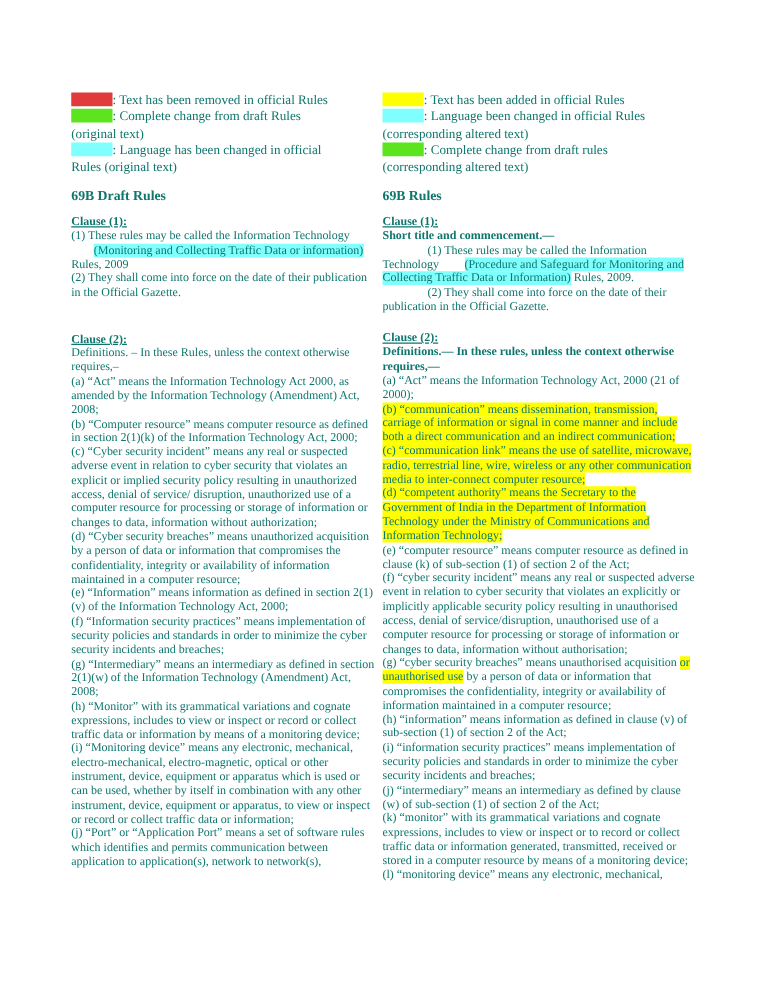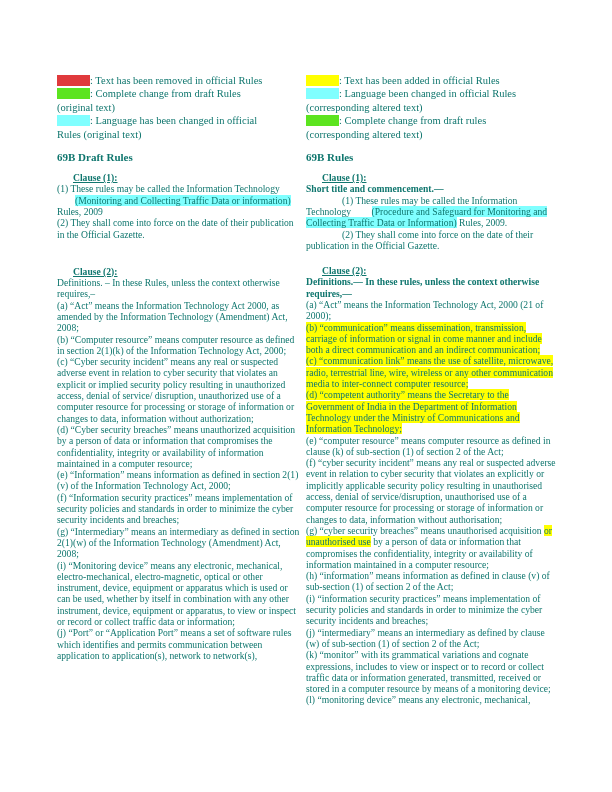--- a/index.html
+++ b/index.html
@@ -11,21 +11,21 @@
   
   .legend{font-size:10.5px;line-height:13.4px;}
   .legend p{margin:0;}
   .col-left .legend p{max-width:216px;}
   .col-right .legend p{max-width:242px;}
   .swatch{display:inline-block;width:33px;height:11px;vertical-align:-2px;}
   
   .col-header{font-size:11px;font-weight:bold;margin:10px 0 8px 0;line-height:13px;}
   
   .blocks p{margin:0;}
-  .blocks p.heading{font-weight:bold;text-decoration:underline;margin-left:16px;}
+  .blocks p.heading{font-weight:bold;text-decoration:underline;}
   .col-left .blocks p.heading{margin-top:26px;}
   .col-right .blocks p.heading{margin-top:14px;}
   .blocks p.heading:first-child{margin-top:0;}
   .blocks p.bold{font-weight:bold;}
   .blocks p.indent{text-indent:36px;}
   .hl-cyan{background:#80ffff;margin-left:18px;}
   .hl-yellow{background:#ffff00;}
 </style>
 </head>
 <body>
@@ -46,20 +46,21 @@
           <p class="para"><span>(2) They shall come into force on the date of their publication in the Official Gazette.</span></p>
           <p class="heading"><span>Clause (2):</span></p>
           <p class="para"><span>Definitions. – In these Rules, unless the context otherwise requires,–</span></p>
           <p class="para"><span>(a) “Act” means the Information Technology Act 2000, as amended by the Information Technology (Amendment) Act, 2008;</span></p>
           <p class="para"><span>(b) “Computer resource” means computer resource as defined in section 2(1)(k) of the Information Technology Act, 2000;</span></p>
           <p class="para"><span>(c) “Cyber security incident” means any real or suspected adverse event in relation to cyber security that violates an explicit or implied security policy resulting in unauthorized access, denial of service/ disruption, unauthorized use of a computer resource for processing or storage of information or changes to data, information without authorization;</span></p>
           <p class="para"><span>(d) “Cyber security breaches” means unauthorized acquisition by a person of data or information that compromises the confidentiality, integrity or availability of information maintained in a computer resource;</span></p>
           <p class="para"><span>(e) “Information” means information as defined in section 2(1)(v) of the Information Technology Act, 2000;</span></p>
           <p class="para"><span>(f) “Information security practices” means implementation of security policies and standards in order to minimize the cyber security incidents and breaches;</span></p>
           <p class="para"><span>(g) “Intermediary” means an intermediary as defined in section 2(1)(w) of the Information Technology (Amendment) Act, 2008;</span></p>
+          <p class="para"><span>(h) “Monitor” with its grammatical variations and cognate expressions, includes to view or inspect or record or collect traffic data or information by means of a monitoring device;</span></p>
           <p class="para"><span>(i) “Monitoring device” means any electronic, mechanical, electro-mechanical, electro-magnetic, optical or other instrument, device, equipment or apparatus which is used or can be used, whether by itself in combination with any other instrument, device, equipment or apparatus, to view or inspect or record or collect traffic data or information;</span></p>
           <p class="para"><span>(j) “Port” or “Application Port” means a set of software rules which identifies and permits communication between application to application(s), network to network(s),</span></p>
         </div>
     </div>
 
     <div class="col col-right">
       <div class="legend" id="legend-right">
           <p><span class="swatch" style="background: rgb(255, 255, 0);"></span><span>: Text has been added in official Rules</span></p>
           <p><span class="swatch" style="background: rgb(128, 255, 255);"></span><span>: Language been changed in official Rules (corresponding altered text)</span></p>
           <p><span class="swatch" style="background: rgb(92, 228, 31);"></span><span>: Complete change from draft rules (corresponding altered text)</span></p>

